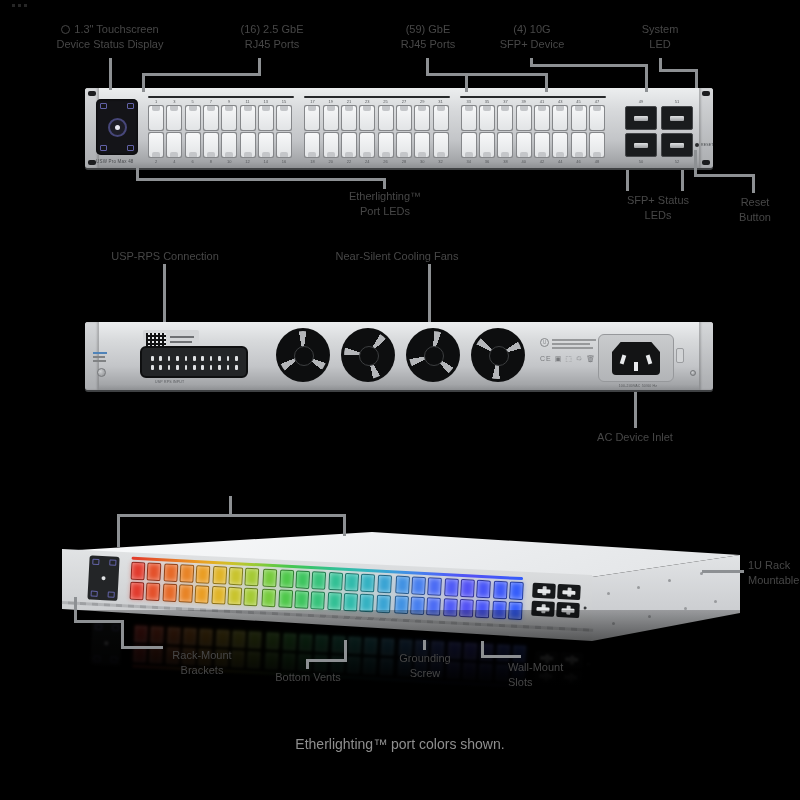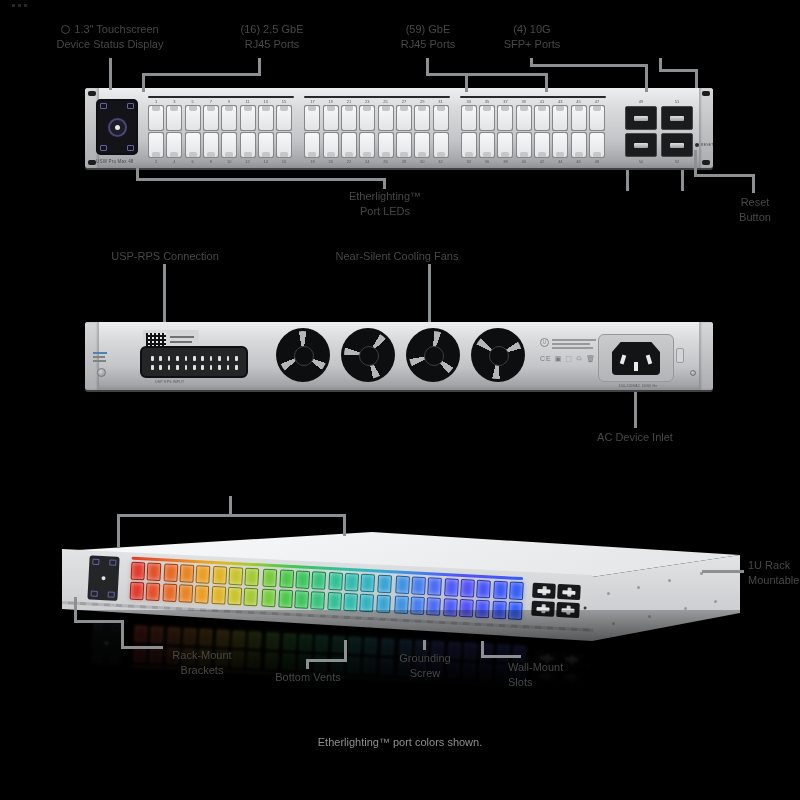--- a/index.html
+++ b/index.html
@@ -5,21 +5,21 @@
   html,body{margin:0;padding:0;background:#000;}
   #canvas{position:relative;width:800px;height:800px;background:#000;overflow:hidden;
           font-family:"Liberation Sans", sans-serif;}
   .abs{position:absolute;}
   
   .lbl{position:absolute;font-size:11px;line-height:1.32;color:#474747;text-align:center;}
   .lbl span{display:block;}
   .lbl-left{text-align:left;}
   .head{position:absolute;font-size:15px;line-height:1.35;color:#525252;font-weight:500;text-align:center;}
   .cap{position:absolute;text-align:center;color:#8f8f8f;}
-  .cap .c1{font-size:11px;display:block;}
+  .cap .c1{font-size:14px;display:block;}
   .cap .c2{font-size:8.5px;display:block;margin-top:4px;color:#8a8a8a;}
   
   .ln{position:absolute;background:#8d9093;z-index:9;}
   
   .chassis{position:absolute;border-radius:3px;z-index:4;
     background:linear-gradient(180deg,#eceeef 0%,#d7d9db 28%,#c3c5c8 65%,#a3a5a8 92%,#8e9093 100%);
     box-shadow:0 2px 0 rgba(70,72,74,.9);}
   .ear{position:absolute;top:0;width:14px;height:100%;background:linear-gradient(180deg,#d6d8da,#aaacaf);}
   .earL{left:0;border-radius:3px 0 0 3px;box-shadow:inset -2px 0 2px rgba(0,0,0,.18);}
   .earR{right:0;border-radius:0 3px 3px 0;box-shadow:inset 2px 0 2px rgba(0,0,0,.18);}
@@ -88,21 +88,25 @@
   <div class="lbl" style="left:212px;top:22px;width:120px;">
     <span>(16) 2.5 GbE</span>
     <span>RJ45 Ports</span>
   </div>
   <div class="lbl" style="left:368px;top:22px;width:120px;">
     <span>(59) GbE</span>
     <span>RJ45 Ports</span>
   </div>
   <div class="lbl" style="left:472px;top:22px;width:120px;">
     <span>(4) 10G</span>
-    <span>SFP+ Ports</span>
+    <span>SFP+ Device</span>
+  </div>
+  <div class="lbl" style="left:600px;top:22px;width:120px;">
+    <span>System</span>
+    <span>LED</span>
   </div>
 
   <div class="ln" style="left:109px;top:58px;width:3px;height:32px;"></div>
   <div class="ln" style="left:258px;top:58px;width:3px;height:15px;"></div>
   <div class="ln" style="left:142px;top:73px;width:119px;height:3px;"></div>
   <div class="ln" style="left:142px;top:76px;width:3px;height:16px;"></div>
   <div class="ln" style="left:426px;top:58px;width:3px;height:15px;"></div>
   <div class="ln" style="left:426px;top:73px;width:122px;height:3px;"></div>
   <div class="ln" style="left:465px;top:76px;width:3px;height:16px;"></div>
   <div class="ln" style="left:545px;top:76px;width:3px;height:16px;"></div>
@@ -350,20 +354,24 @@
   <div class="ln" style="left:383px;top:181px;width:3px;height:8px;"></div>
   <div class="ln" style="left:626px;top:170px;width:3px;height:21px;"></div>
   <div class="ln" style="left:681px;top:170px;width:3px;height:21px;"></div>
   <div class="ln" style="left:694px;top:150px;width:3px;height:27px;"></div>
   <div class="ln" style="left:694px;top:174px;width:61px;height:3px;"></div>
   <div class="ln" style="left:752px;top:177px;width:3px;height:16px;"></div>
 
   <div class="lbl" style="left:320px;top:189px;width:130px;">
     <span>Etherlighting™</span>
     <span>Port LEDs</span>
+  </div>
+  <div class="lbl" style="left:603px;top:193px;width:110px;">
+    <span>SFP+ Status</span>
+    <span>LEDs</span>
   </div>
   <div class="lbl" style="left:715px;top:195px;width:80px;">
     <span>Reset</span>
     <span>Button</span>
   </div>
 
   <div class="lbl" style="left:95px;top:249px;width:140px;">
     <span>USP-RPS Connection</span>
   </div>
   <div class="lbl" style="left:322px;top:249px;width:150px;">

